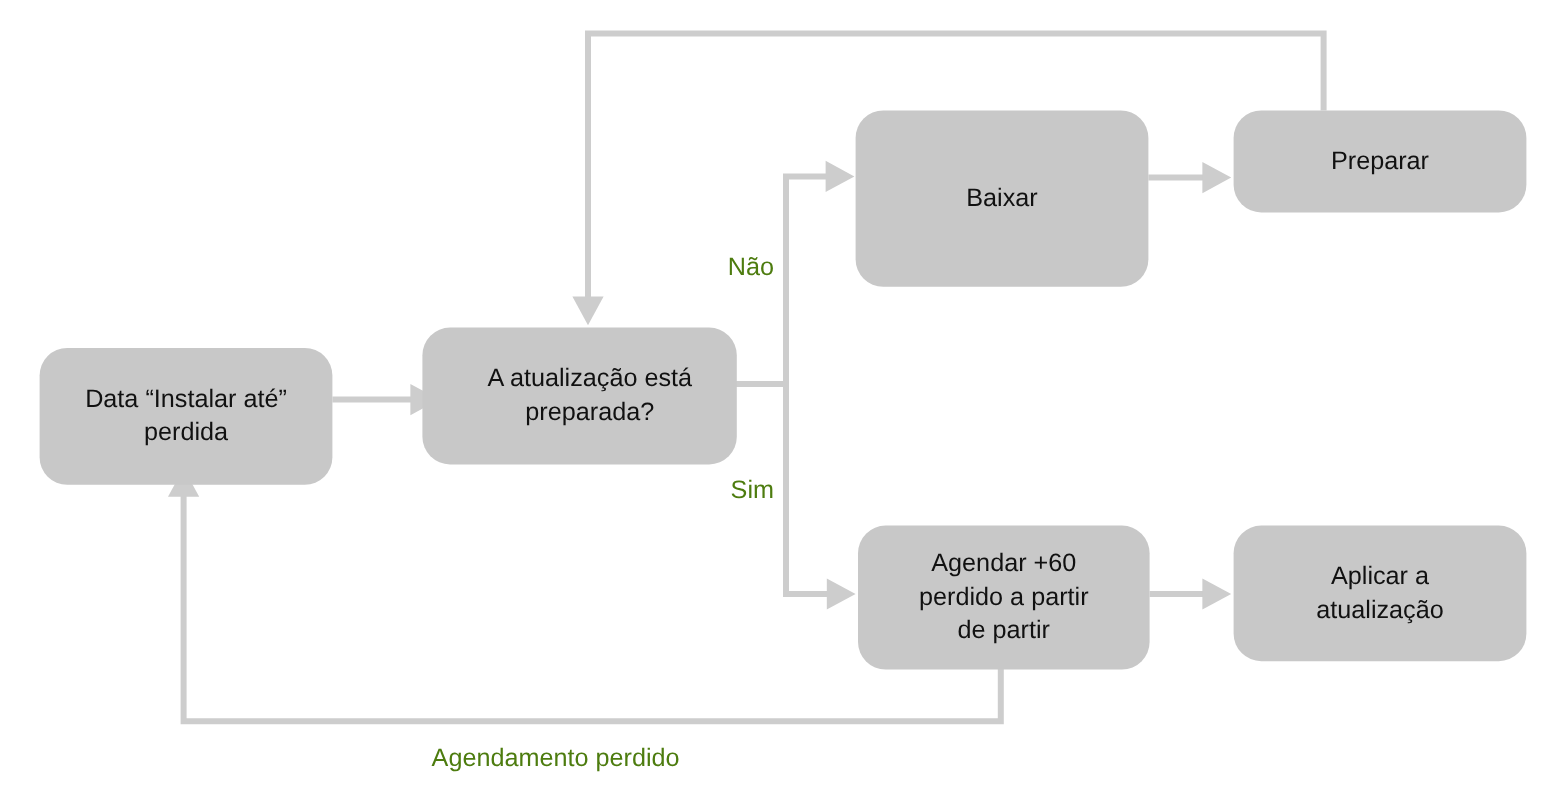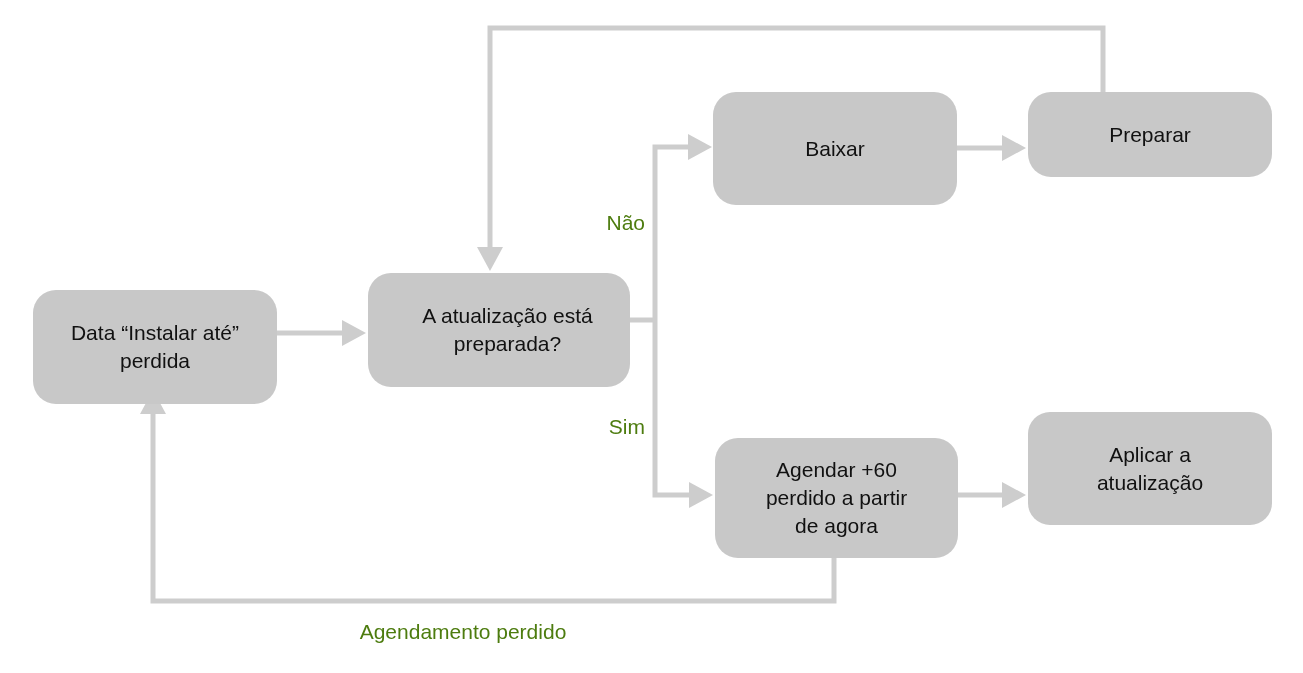--- a/index.html
+++ b/index.html
@@ -67,43 +67,43 @@
       <polygon points="490,271 477,247 503,247"></polygon>
       <polygon points="153,390 140,414 166,414"></polygon>
     </g>
   </svg>
 
   <div class="node" style="left:33px; top:273px; width:244px; height:114px;margin-top:17px;">
     <span class="line">Data “Instalar até”</span>
     <span class="line">perdida</span>
   </div>
 
-  <div class="node" style="left:368px; top:273px; width:245px; height:114px;padding-left:17px;">
+  <div class="node" style="left:352px; top:273px; width:245px; height:114px;padding-left:17px;">
     <span class="line">A atualização está</span>
     <span class="line">preparada?</span>
   </div>
 
-  <div class="node" style="left:713px; top:92px; width:244px; height:113px;">
+  <div class="node" style="left:713px; top:92px; width:244px; height:147px;">
     <span class="line">Baixar</span>
   </div>
 
   <div class="node" style="left:1028px; top:92px; width:244px; height:85px;">
     <span class="line">Preparar</span>
   </div>
 
   <div class="node" style="left:715px; top:438px; width:243px; height:120px;">
     <span class="line">Agendar +60</span>
     <span class="line">perdido a partir</span>
-    <span class="line">de agora</span>
+    <span class="line">de partir</span>
   </div>
 
-  <div class="node" style="left:1028px; top:412px; width:244px; height:113px;border-radius:22px;">
+  <div class="node" style="left:1028px; top:438px; width:244px; height:113px;">
     <span class="line">Aplicar a</span>
     <span class="line">atualização</span>
   </div>
 
   <div class="edge-label right" style="left:555px; top:209px; width:90px;">Não</div>
 
-  <div class="edge-label right" style="left:555px; top:413px; width:90px;">Sim</div>
+  <div class="edge-label right" style="left:555px; top:395px; width:90px;">Sim</div>
 
   <div class="edge-label center" style="left:333px; top:618px; width:260px;">Agendamento perdido</div>
 
 </div>
 
 </body></html>

